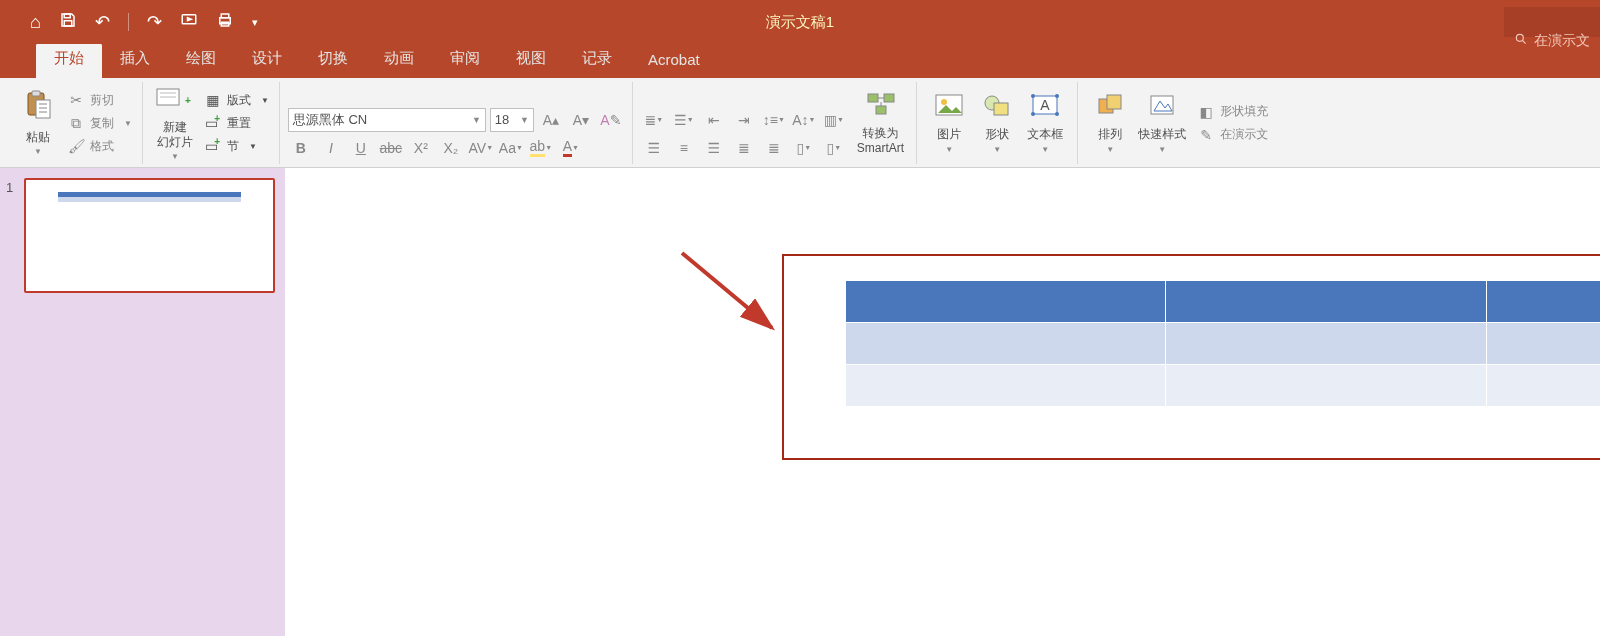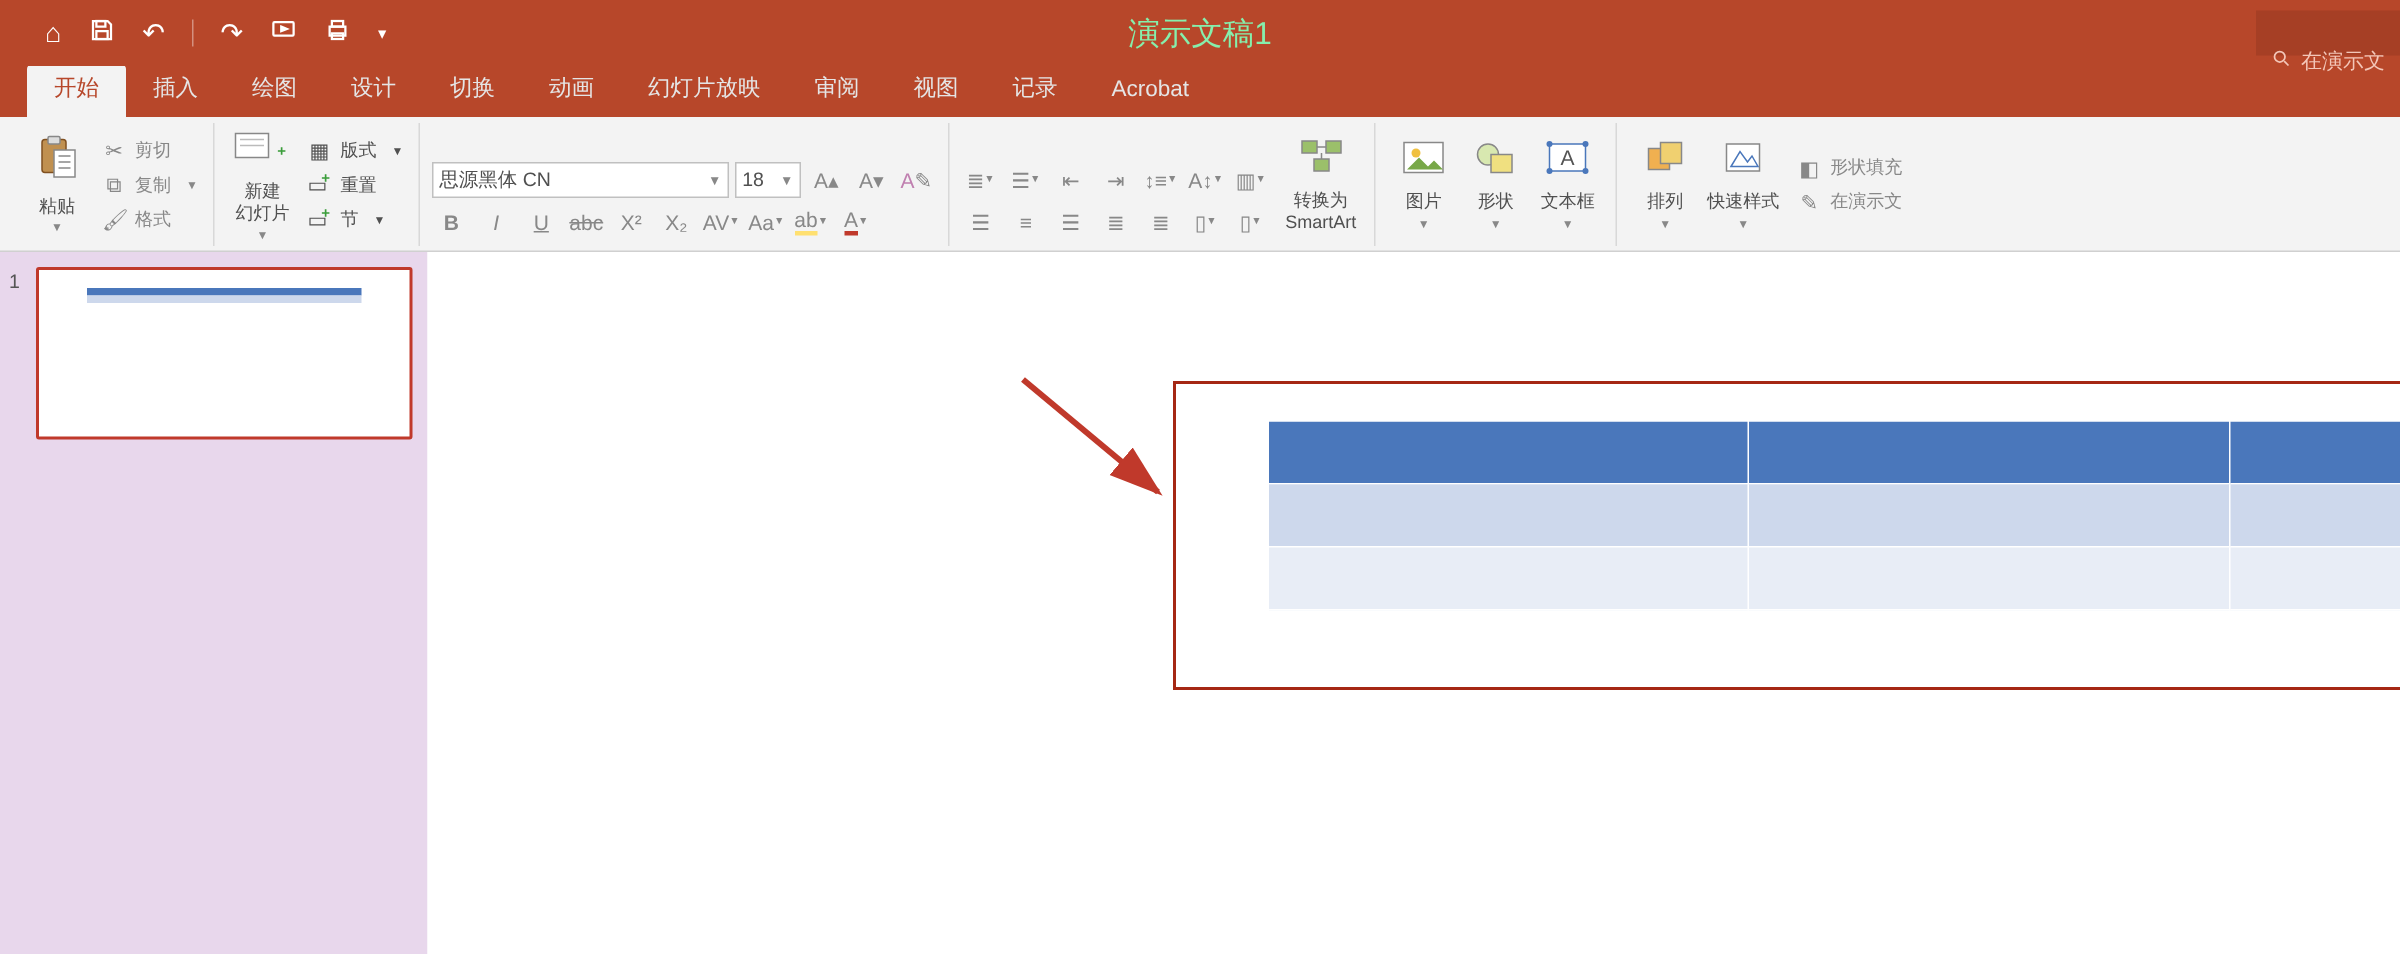--- a/index.html
+++ b/index.html
@@ -3,27 +3,27 @@
 <meta charset="utf-8">
 <style>
   * { margin: 0; padding: 0; box-sizing: border-box; font-family: "Microsoft YaHei", sans-serif; }
   body { width: 1600px; height: 636px; background: #fff; overflow: hidden; position: relative; }
 
   
   .title-bar { height: 44px; background: #b7472a; display: flex; align-items: center; position: relative; }
   .qat { display: flex; gap: 18px; padding-left: 30px; align-items: center; }
   .qat .icon { color: #fff; font-size: 18px; cursor: pointer; }
   .qat .sep { width: 1px; height: 18px; background: rgba(255,255,255,.4); }
-  .title-text { position: absolute; left: 50%; transform: translateX(-50%); color: #86efac; font-size: 21px; }
+  .title-text { position: absolute; left: 50%; transform: translateX(-50%); color: #fef9c3; font-size: 15px; }
   .search-box { position: absolute; right: 0; display: flex; align-items: center; background: #a63f25; height: 30px; padding: 0 10px; border-radius: 0; }
   .search-box .icon { color: #f3c6b8; font-size: 14px; margin-right: 6px; }
   .search-box span { color: #f3c6b8; font-size: 14px; margin-top: 37px; }
 
   
-  .tab-row { height: 34px; background: #b7472a; display: flex; align-items: flex-end; padding-left: 18px; gap: 0; }
+  .tab-row { height: 34px; background: #b7472a; display: flex; align-items: flex-end; padding-left: 36px; gap: 0; }
   .tab { color: #e5e5e5; font-size: 15px; padding: 8px 18px 10px; cursor: pointer; }
   .tab.active { background: #f3f3f3; color: #b7472a; border-radius: 3px 3px 0 0; padding-top: 6px; }
 
   
   .ribbon { height: 90px; background: #f3f3f3; border-bottom: 1px solid #d0d0d0; display: flex; align-items: stretch; padding: 4px 0 0 6px; }
   .group { display: flex; align-items: center; padding: 0 8px; border-right: 1px solid #d8d8d8; height: 82px; }
   .group:last-child { border-right: none; }
   .bigbtn { display: flex; flex-direction: column; align-items: center; justify-content: center; gap: 3px; padding: 2px 4px; cursor: pointer; min-width: 48px; }
   .bigbtn .ic { font-size: 28px; color: #505050; }
   .bigbtn .lbl { font-size: 12px; color: #505050; text-align: center; line-height: 1.2; }
@@ -108,21 +108,20 @@
   </div>
 </div>
 
 <div class="tab-row">
   <div class="tab active">开始</div>
   <div class="tab">插入</div>
   <div class="tab">绘图</div>
   <div class="tab">设计</div>
   <div class="tab">切换</div>
   <div class="tab">动画</div>
-  <div class="tab">幻灯片放映</div>
   <div class="tab">审阅</div>
   <div class="tab">视图</div>
   <div class="tab">记录</div>
   <div class="tab">Acrobat</div>
 </div>
 
 <div class="ribbon">
 
   <div class="group">
     <div class="bigbtn">

